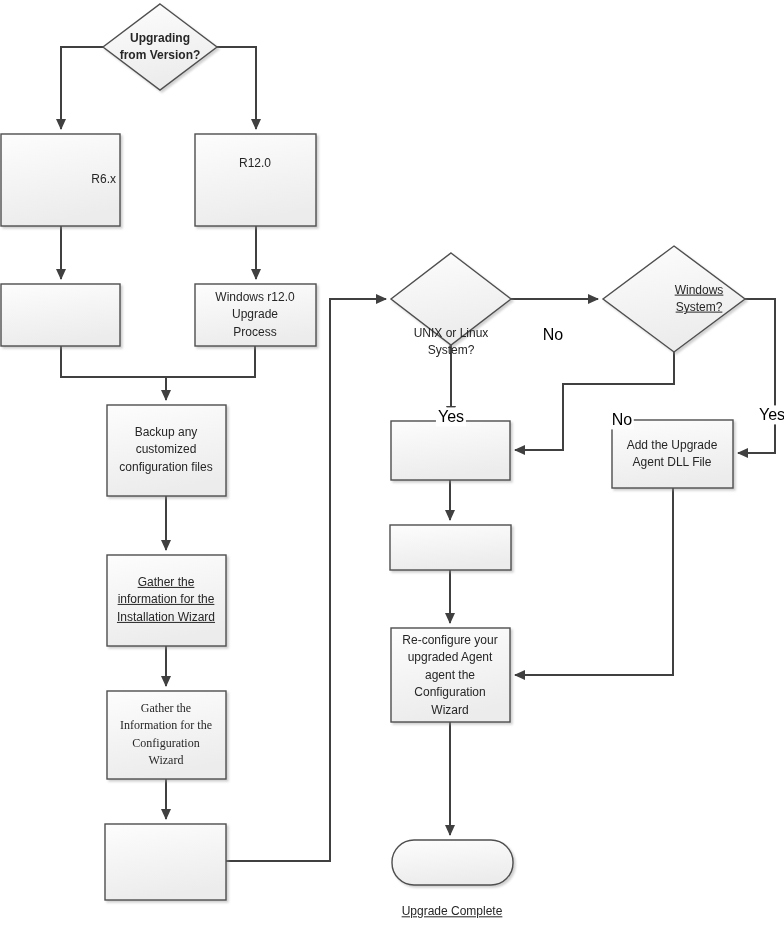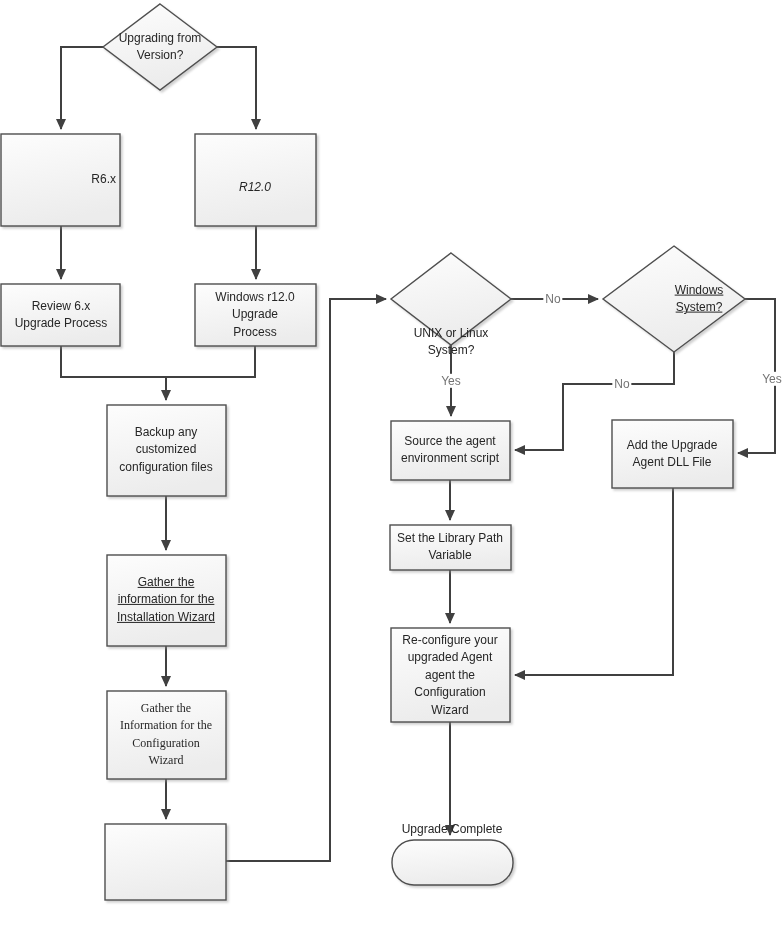--- a/index.html
+++ b/index.html
@@ -37,25 +37,26 @@
     text-align: center;
     font-size: 12px;
     line-height: 1.45;
     color: #262626;
     pointer-events: none;
   }
   .edge-label {
     position: absolute;
     transform: translate(-50%, -50%);
     text-align: center;
-    font-size: 12px;
-    color: #737373;
+    font-size: 16px;
+    color: #000000;
     background: #ffffff;
     padding: 0 2px;
     line-height: 1.2;
+    margin-top: 36px;
   }
 </style>
 </head>
 <body>
 
 <div class="canvas">
 
   <svg class="layer" width="784" height="930" viewBox="0 0 784 930">
     <defs>
       <linearGradient id="boxGrad" x1="0" y1="0" x2="0.25" y2="1">
@@ -97,34 +98,31 @@
     <rect class="shape" x="105" y="824" width="121" height="76"></rect>
     <polygon class="shape" points="451,253 511,299 451,345 391,299"></polygon>
     <polygon class="shape" points="674,246 745,299 674,352 603,299"></polygon>
     <rect class="shape" x="391" y="421" width="119" height="59"></rect>
     <rect class="shape" x="612" y="420" width="121" height="68"></rect>
     <rect class="shape" x="390" y="525" width="121" height="45"></rect>
     <rect class="shape" x="391" y="628" width="119" height="94"></rect>
     <rect class="shape" x="392" y="840" width="121" height="45" rx="22" ry="22"></rect>
   </svg>
 
-  <div class="node-label" style="left:160px; top:47px; width:84px;">Upgrading from Version?</div>
+  <div class="node-label" style="left:160px; top:47px; width:84px;font-weight:bold;">Upgrading from Version?</div>
   <div class="node-label" style="left:61px; top:180px; width:110px;text-align:right;">R6.x</div>
-  <div class="node-label" style="left:255px; top:188px; width:110px;font-style:italic;">R12.0</div>
-  <div class="node-label" style="left:61px; top:315px; width:108px;">Review 6.x Upgrade Process</div>
+  <div class="node-label" style="left:255px; top:164px; width:110px;">R12.0</div>
   <div class="node-label" style="left:255px; top:315px; width:92px;">Windows r12.0 Upgrade Process</div>
   <div class="node-label" style="left:166px; top:450px; width:105px;">Backup any customized configuration files</div>
   <div class="node-label" style="left:166px; top:600px; width:105px;text-decoration:underline;">Gather the information for the Installation Wizard</div>
   <div class="node-label" style="left:166px; top:735px; width:102px;font-family:Liberation Serif, serif;">Gather the Information for the Configuration Wizard</div>
   <div class="node-label" style="left:451px; top:299px; width:86px;margin-top:43px;">UNIX or Linux System?</div>
   <div class="node-label" style="left:699px; top:299px; width:62px;text-decoration:underline;">Windows System?</div>
-  <div class="node-label" style="left:450px; top:450px; width:105px;">Source the agent environment script</div>
   <div class="node-label" style="left:672px; top:454px; width:100px;">Add the Upgrade Agent DLL File</div>
-  <div class="node-label" style="left:450px; top:547px; width:112px;">Set the Library Path Variable</div>
   <div class="node-label" style="left:450px; top:675px; width:100px;">Re-configure your upgraded Agent agent the Configuration Wizard</div>
-  <div class="node-label" style="left:452px; top:830px; width:112px;">Upgrade Complete</div>
+  <div class="node-label" style="left:452px; top:912px; width:112px;text-decoration:underline;">Upgrade Complete</div>
 
   <div class="edge-label" style="left:553px; top:299px;">No</div>
   <div class="edge-label" style="left:451px; top:381px;">Yes</div>
   <div class="edge-label" style="left:622px; top:384px;">No</div>
   <div class="edge-label" style="left:772px; top:379px;">Yes</div>
 
 </div>
 
 </body></html>

